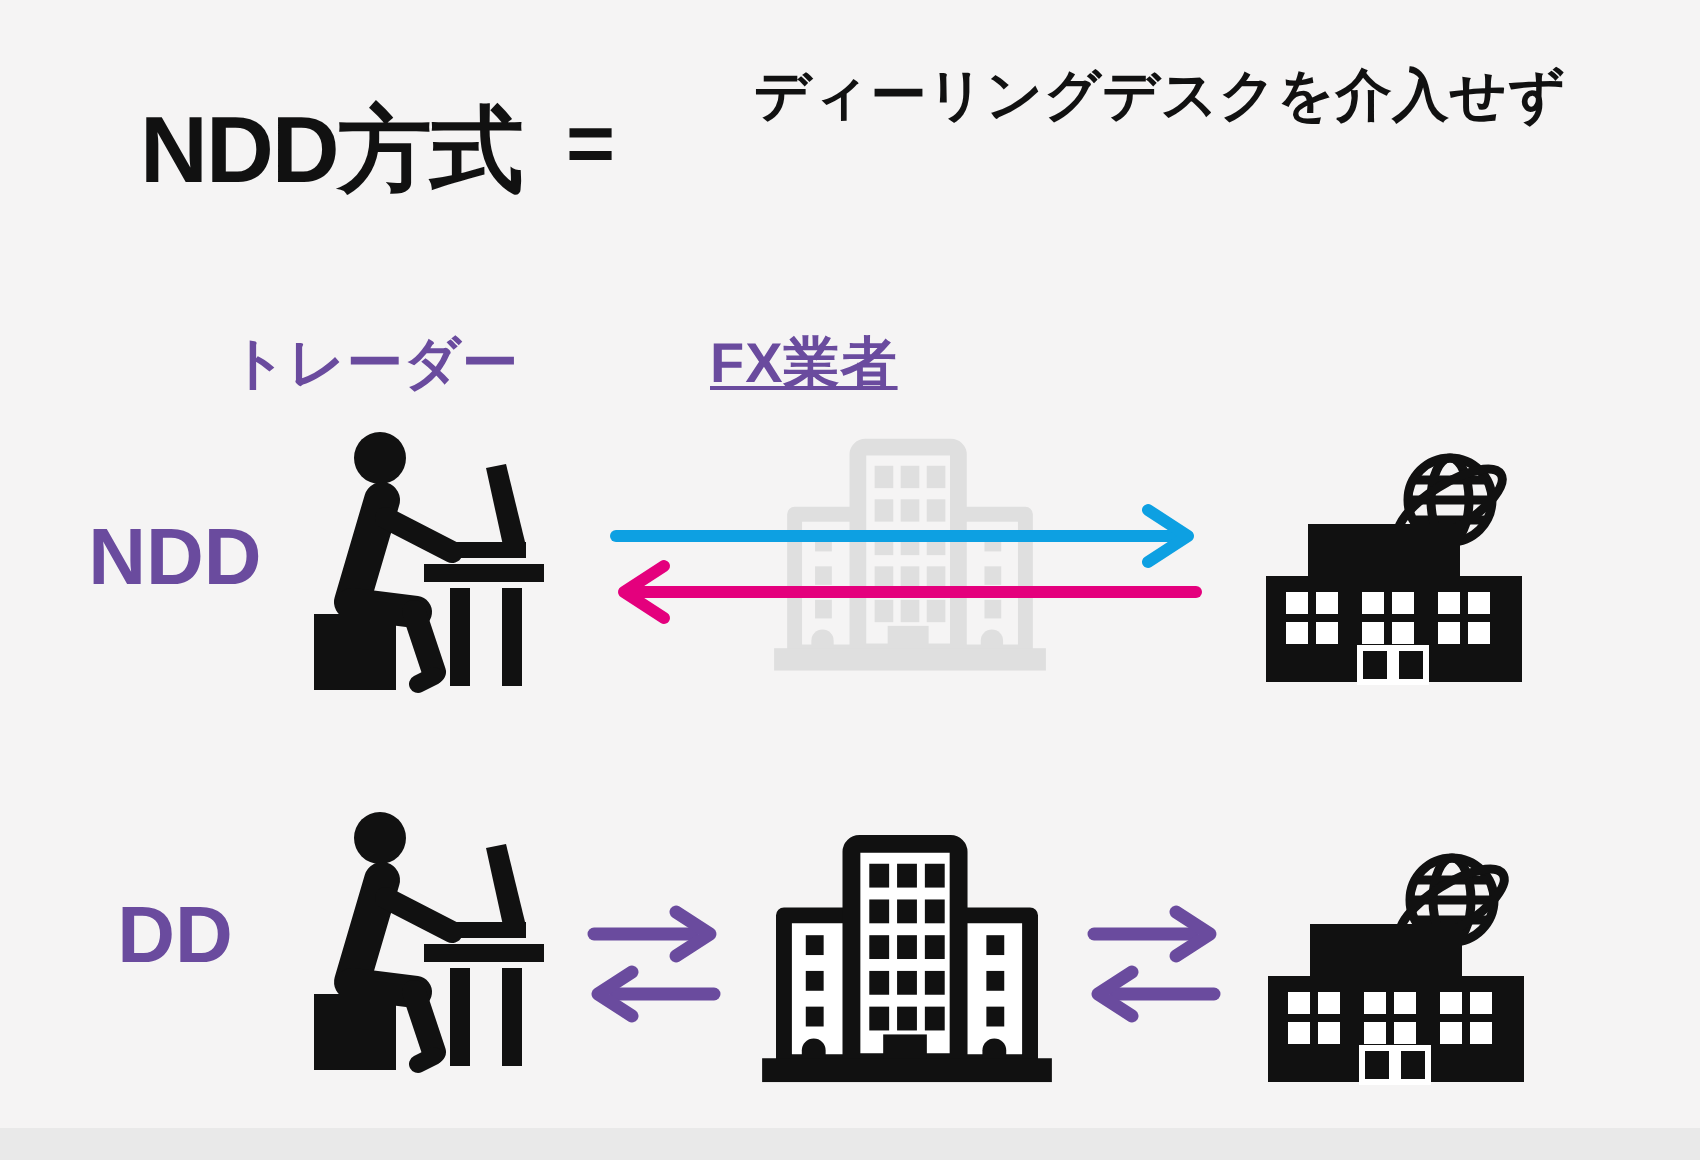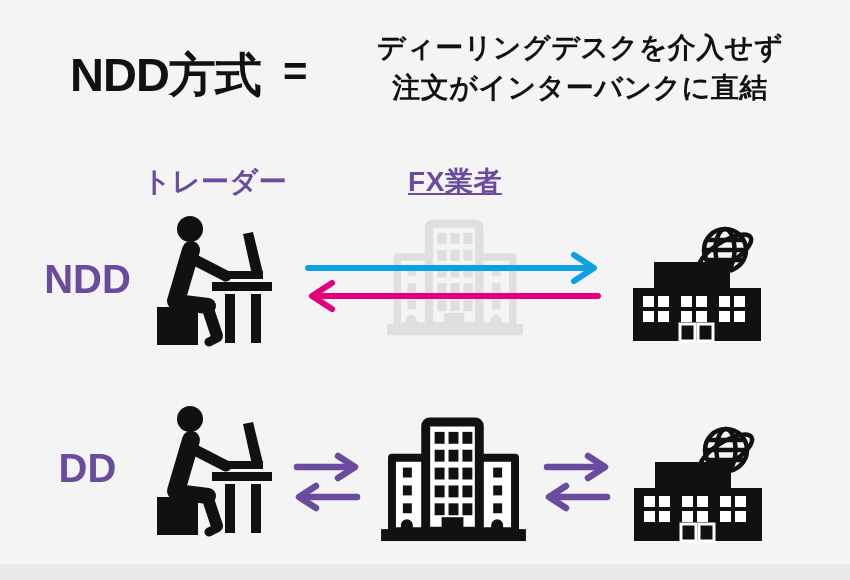--- a/index.html
+++ b/index.html
@@ -23,21 +23,21 @@
     color:var(--ink);
   }
   .title-def{
     position:absolute;left:335px;top:28px;width:490px;text-align:center;
     font-size:28px;font-weight:900;line-height:1.42;color:var(--ink);
     letter-spacing:0.5px;white-space:nowrap;
   }
   
   .col-head{
     position:absolute;top:163px;font-size:28px;font-weight:900;
-    color:var(--purple);text-align:center;letter-spacing:0.5px;white-space:nowrap;
+    color:var(--purple);letter-spacing:0.5px;white-space:nowrap;
   }
   .col-trader{left:115px;width:200px;}
   .col-broker{left:355px;width:200px;text-decoration:underline;}
   .col-interbank{left:590px;width:220px;}
   
   .row-label{
     position:absolute;left:40px;width:95px;text-align:center;
     font-size:40px;font-weight:900;color:var(--purple);letter-spacing:0px;
   }
   .row-label.ndd{top:257px;}
@@ -73,21 +73,20 @@
 </style>
 </head>
 <body>
 
 <div class="canvas">
 
   <div class="title-term">NDD方式</div>
   <div class="equals">=</div>
   <div class="title-def">
     <div>ディーリングデスクを介入せず</div>
-    <div>注文がインターバンクに直結</div>
   </div>
 
   <div class="col-head col-trader">トレーダー</div>
   <div class="col-head col-broker">FX業者</div>
 
   <div class="row-label ndd">NDD</div>
   <div class="row-label dd">DD</div>
 
   <svg class="icon trader-1 person" viewBox="0 0 135 135">
     <circle cx="40" cy="16" r="13"></circle>

